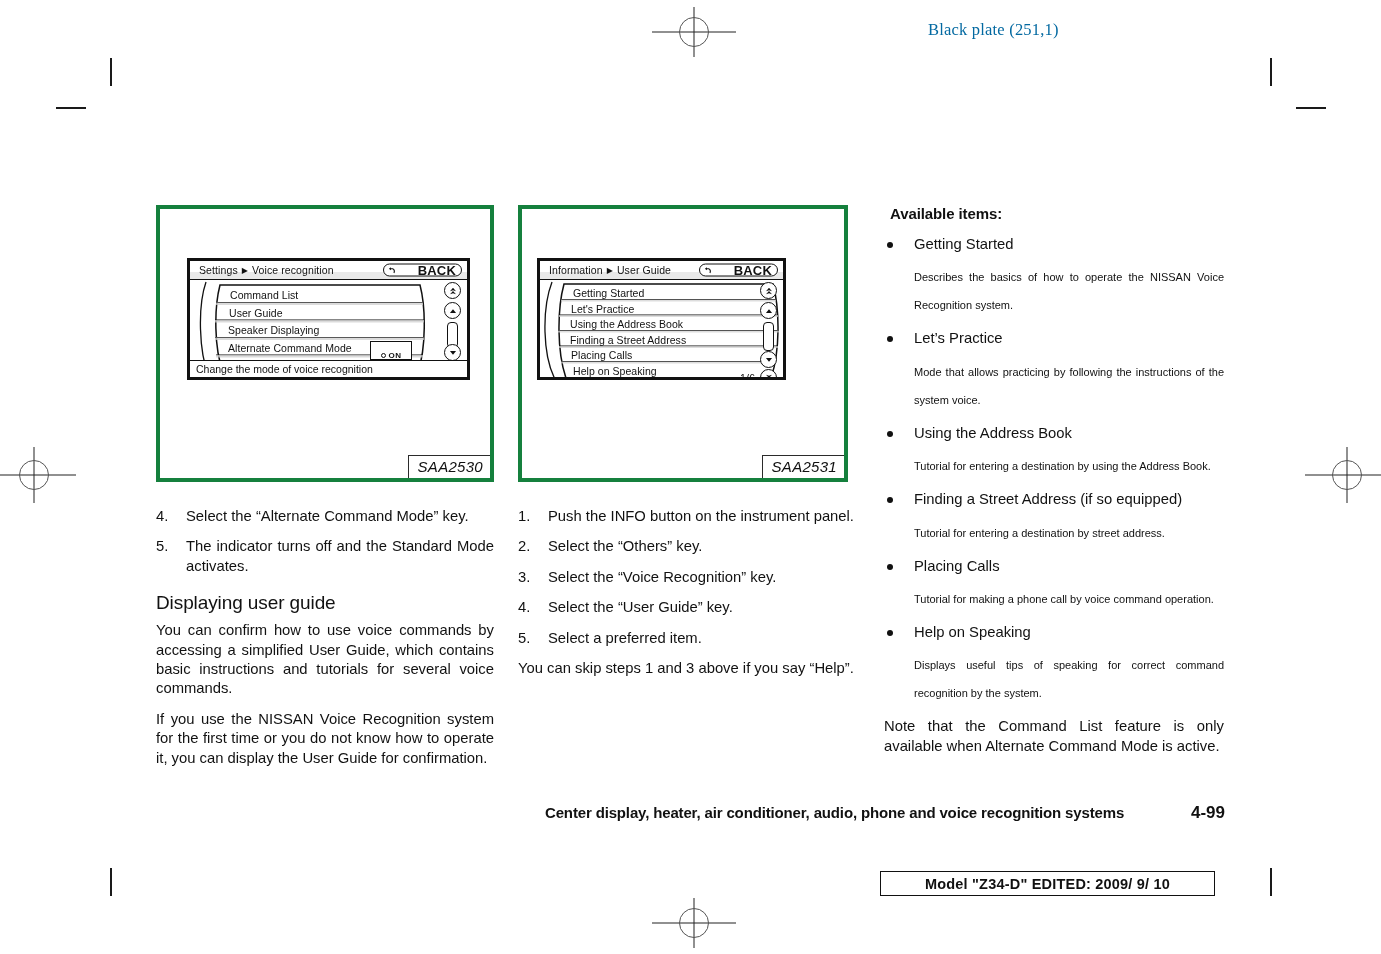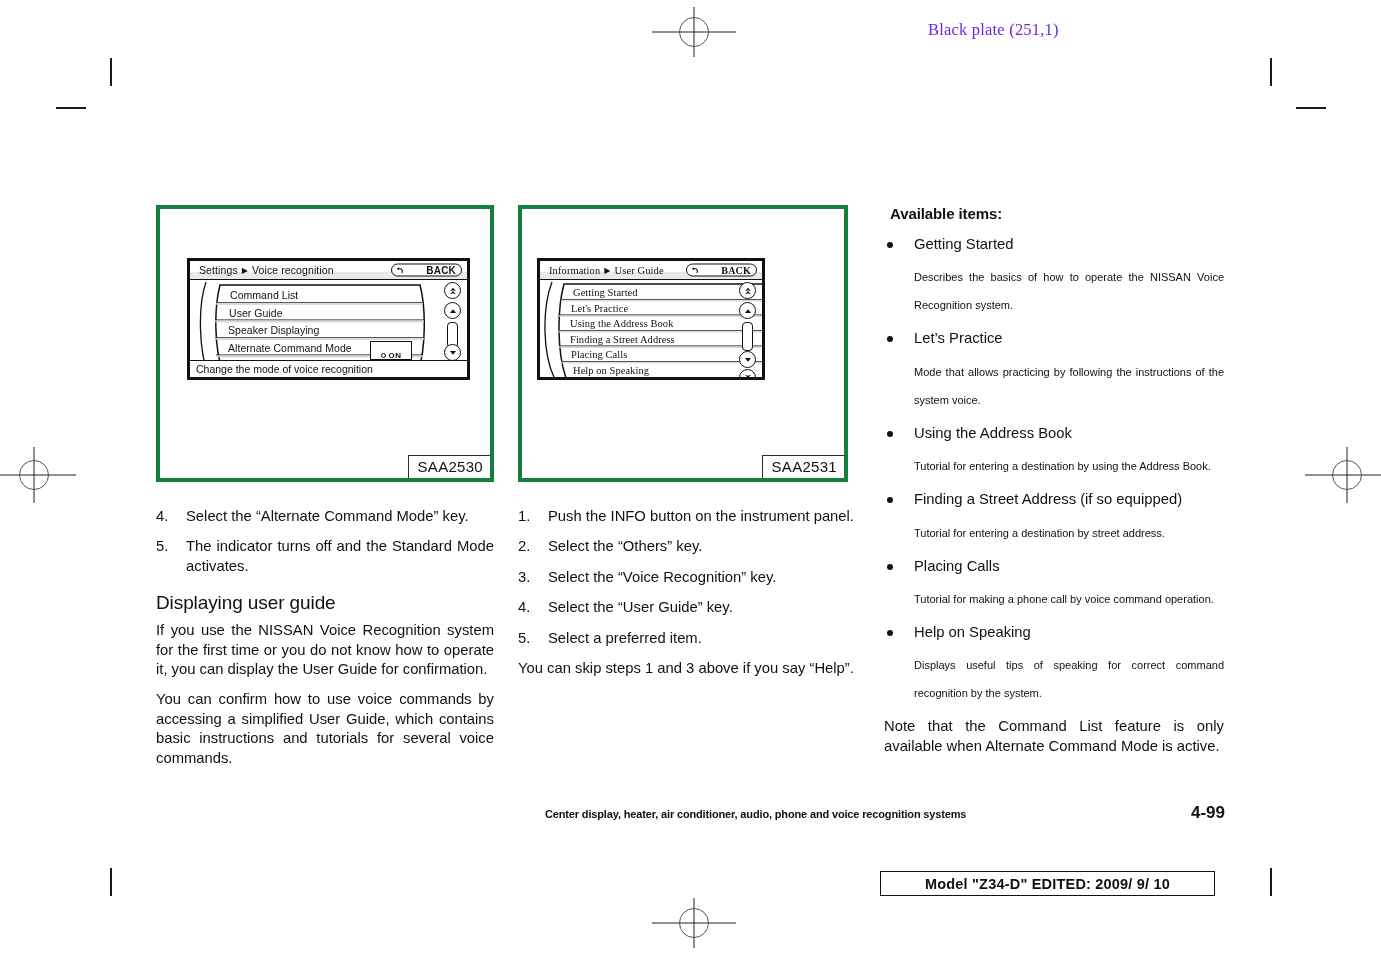--- a/index.html
+++ b/index.html
@@ -23,21 +23,21 @@
   .regmark .vb{position:absolute;left:50%;top:0;bottom:0;width:1px;background:#222;transform:translateX(-50%);}
   .regmark .hb{position:absolute;top:50%;left:0;right:0;height:1px;background:#222;transform:translateY(-50%);}
 
   .cropv{position:absolute;width:2px;background:#1a1a1a;}
   .croph{position:absolute;height:2px;background:#1a1a1a;}
 
   
   .blackplate{
     position:absolute;top:20px;left:928px;
     font-family:"Liberation Serif", serif;
-    font-size:16.5px;letter-spacing:.2px;color:#6d28d9;
+    font-size:16.5px;letter-spacing:.2px;color:#0369a1;
   }
 
   
   .col{position:absolute;top:205px;}
   .col-left{left:156px;width:338px;}
   .col-mid{left:518px;width:342px;}
   .col-right{left:884px;width:340px;}
 
   
   .figbox{
@@ -47,52 +47,53 @@
     background:#fff;
   }
   .figbox.f1{width:338px;height:277px;}
   .figbox.f2{width:330px;height:277px;}
   .figcode{
     position:absolute;right:0;bottom:0;
     border-left:1px solid #2b2b2b;border-top:1px solid #2b2b2b;
     padding:2px 7px 3px 9px;
     font-size:15px;letter-spacing:.3px;color:#111;
     background:#fff;
+    font-style:italic;
   }
 
   
   .screen{
     position:absolute;
     border:3px solid #111;
     background:#fff;
     box-sizing:border-box;
     font-size:10.5px;
     color:#111;
   }
   .screen.s1{left:27px;top:49px;width:283px;height:122px;}
-  .screen.s2{left:15px;top:49px;width:228px;height:122px;font-family:Liberation Serif, serif;}
+  .screen.s2{left:15px;top:49px;width:249px;height:122px;}
 
   .sc-title{
     position:relative;height:19px;border-bottom:1.5px solid #111;
     display:flex;align-items:center;
     padding:0 4px 0 9px;
     box-sizing:border-box;
     background:linear-gradient(#fff 0%, #fff 62%, #e9e9e9 63%, #e9e9e9 100%);
   }
   .sc-title .tx{font-size:10.5px;letter-spacing:.1px;white-space:nowrap;}
   .sc-title .arrowglyph{display:inline-block;margin:0 4px;font-size:8px;line-height:1;transform:translateY(-1px);}
   .backbtn{
     position:absolute;right:5px;top:50%;transform:translateY(-50%);
     height:13px;min-width:46px;
     border:1.4px solid #111;border-radius:7px;
     display:flex;align-items:center;gap:2px;
     padding:0 5px 0 3px;box-sizing:border-box;
     background:#fff;
   }
-  .backbtn .bklabel{font-size:10px;letter-spacing:.2px;font-weight:700;margin-left:20px;}
+  .backbtn .bklabel{font-size:13px;letter-spacing:.2px;font-weight:700;margin-left:20px;}
 
   .sc-body{position:relative;height:calc(100% - 19px);overflow:hidden;}
 
   
   .listwrap{position:absolute;left:0;top:0;right:0;bottom:0;}
   .listwrap svg{position:absolute;left:0;top:0;}
   .rowlabels{position:absolute;left:0;top:0;right:0;bottom:0;}
   .rowlabel{
     position:absolute;
     font-size:10.5px;letter-spacing:.05px;white-space:nowrap;color:#111;
@@ -162,21 +163,21 @@
     width:6px;height:6px;background:#111;border-radius:50%;
   }
   .bdesc{
     padding-left:30px;font-size:11px;line-height:28px;
     text-align:justify;margin:0 0 10px 0;color:#111;
   }
   .footer{
     position:absolute;left:545px;top:803px;width:680px;
     display:flex;align-items:baseline;justify-content:space-between;
   }
-  .foot-title{font-size:11px;font-weight:700;letter-spacing:-.15px;color:#111;}
+  .foot-title{font-size:15px;font-weight:700;letter-spacing:-.15px;color:#111;}
   .foot-page{font-size:17px;font-weight:700;color:#111;}
 
   .modelbox{
     position:absolute;left:880px;top:871px;width:335px;height:25px;
     border:1.6px solid #111;background:#fff;
     display:flex;align-items:center;justify-content:center;
     box-sizing:border-box;
   }
   .modelbox .mtx{font-size:14.5px;font-weight:700;letter-spacing:.2px;color:#111;}
 </style>
@@ -310,22 +311,22 @@
         <span class="num">4.</span>
         <span>Select the “Alternate Command Mode” key.</span>
       </div>
       <div class="step">
         <span class="num">5.</span>
         <span>The indicator turns off and the Standard Mode activates.</span>
       </div>
     </div>
 
     <h2 class="sub">Displaying user guide</h2>
+    <p class="para">You can confirm how to use voice commands by accessing a simplified User Guide, which contains basic instructions and tutorials for several voice commands.</p>
     <p class="para">If you use the NISSAN Voice Recognition system for the first time or you do not know how to operate it, you can display the User Guide for confirmation.</p>
-    <p class="para">You can confirm how to use voice commands by accessing a simplified User Guide, which contains basic instructions and tutorials for several voice commands.</p>
   </div>
 
   <div class="col col-mid">
 
     <div class="figbox f2">
       <div class="screen s2">
 
         <div class="sc-title">
           <span class="tx">
             <span>Information</span><span class="arrowglyph">▶</span><span>User Guide</span>

